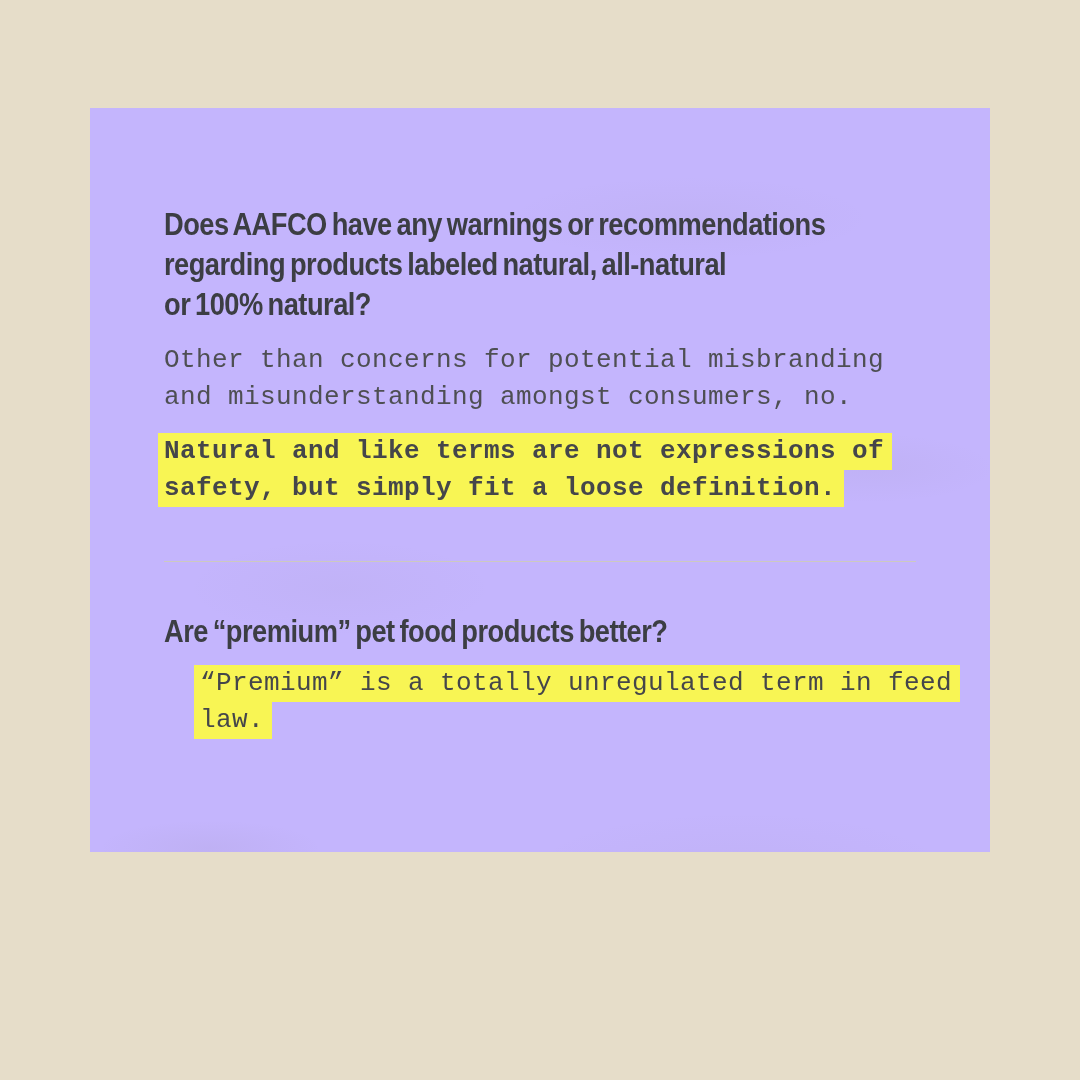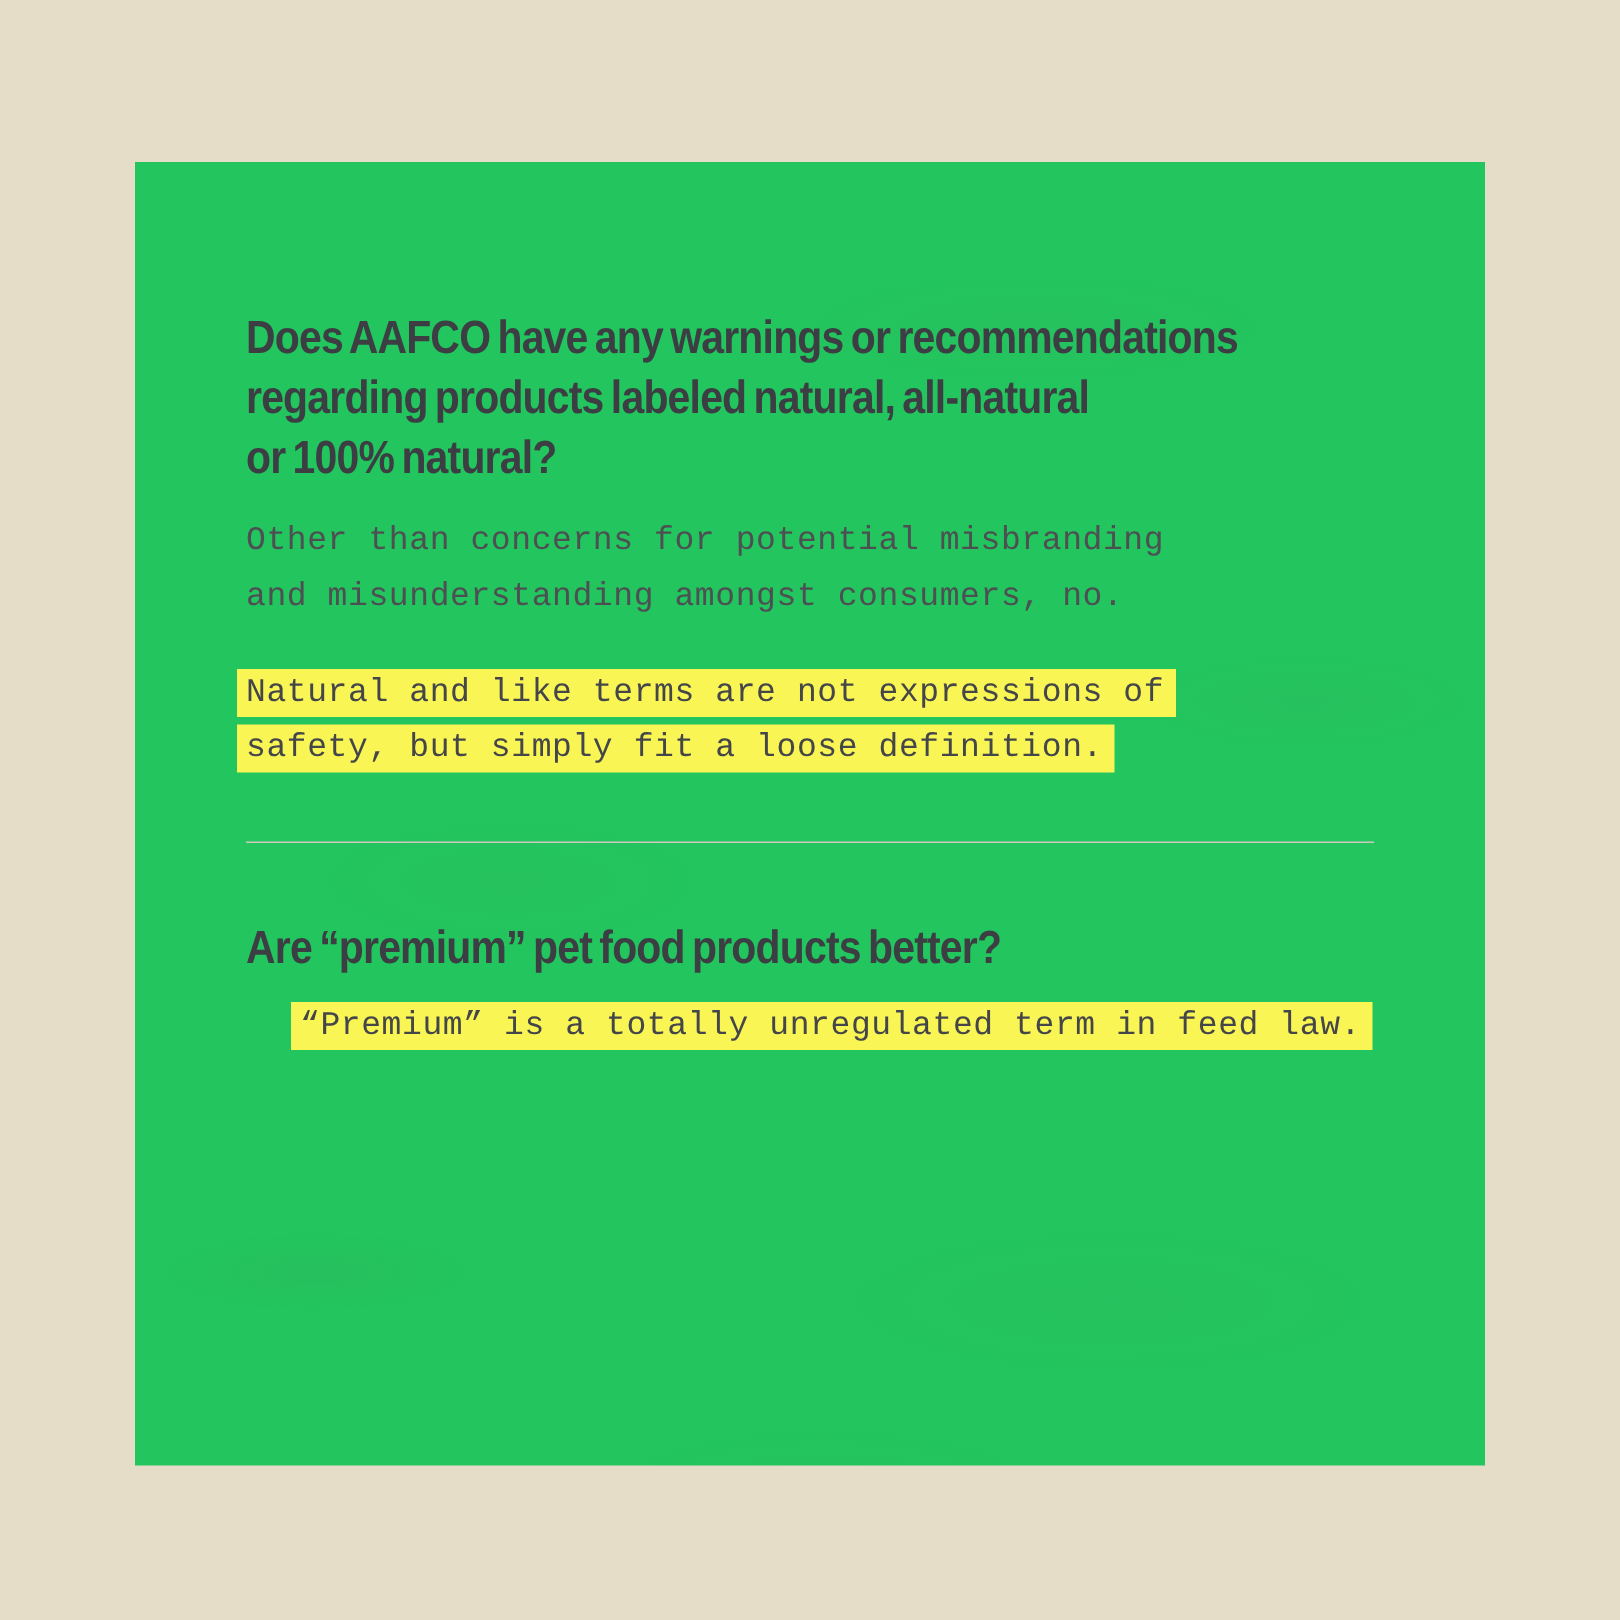--- a/index.html
+++ b/index.html
@@ -12,22 +12,22 @@
     background: #e6ddc9;
     position: relative;
     overflow: hidden;
     font-family: "Liberation Sans", sans-serif;
   }
   .card {
     position: absolute;
     left: 90px;
     top: 108px;
     width: 900px;
-    height: 869px;
-    background: #22c55e;
+    height: 744px;
+    background: #c4b5fd;
   }
   
   .card::before {
     content: "";
     position: absolute;
     inset: 0;
     pointer-events: none;
     background:
       radial-gradient(ellipse 260px 60px at 600px 110px, rgba(120,115,105,0.045), transparent 70%),
       radial-gradient(ellipse 180px 50px at 780px 360px, rgba(120,115,105,0.05), transparent 70%),
@@ -48,39 +48,39 @@
     word-spacing: -2.5px;
     color: #3c3e43;
     white-space: pre-line;
     transform: scaleX(0.88);
     transform-origin: 0 0;
   }
   .heading-1 { top: 97px; width: 900px; }
   .heading-2 { top: 504px; width: 900px; }
   .mono {
     font-family: "Liberation Mono", "DejaVu Sans Mono", monospace;
-    font-size: 22px;
+    font-size: 26px;
     line-height: 37px;
     letter-spacing: 0.4px;
     color: #4e4f53;
     white-space: pre-line;
   }
   .para {
     position: absolute;
     left: 74px;
     margin: 0;
   }
   .para-1 { top: 234px; }
   .para-2 { top: 595px; }
   .hl-block {
     position: absolute;
     left: 68px;
     margin: 0;
   }
-  .hl-1 { top: 335px; }
+  .hl-1 { top: 325px; font-weight: bold; }
   .hl-2 { top: 557px; margin-left: 36px; }
   .hl-span {
     background: #f8f554;
     color: #45464a;
     padding: 3px 8px 4px 6px;
     -webkit-box-decoration-break: clone;
     box-decoration-break: clone;
   }
   .divider {
     position: absolute;

